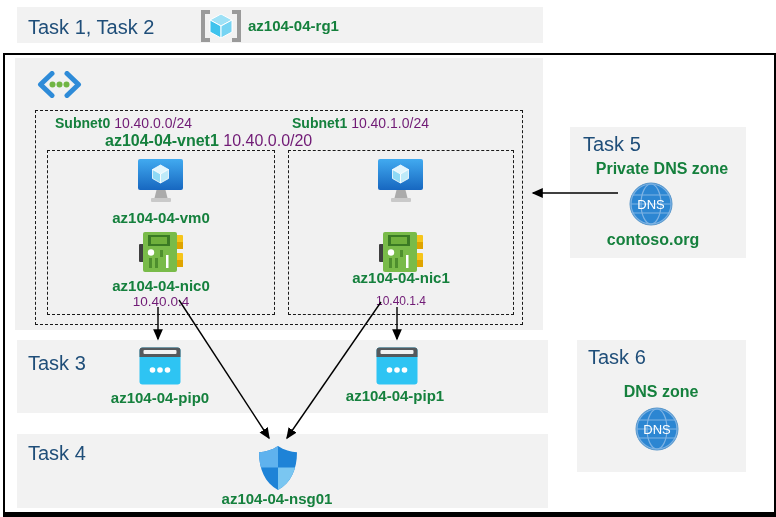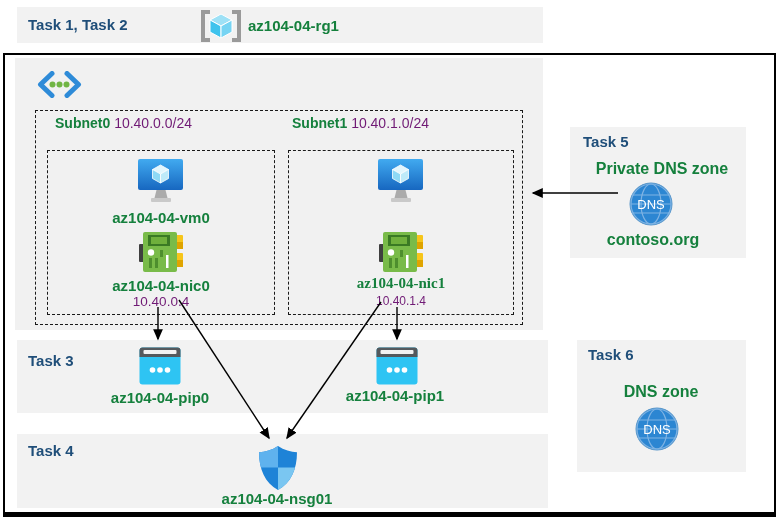--- a/index.html
+++ b/index.html
@@ -1,20 +1,20 @@
 <!DOCTYPE html>
 <html><head>
 <meta charset="utf-8">
 <style>
   html,body{margin:0;padding:0;background:#fff;}
   .page{position:relative;width:776px;height:517px;background:#fff;
         font-family:"Liberation Sans",sans-serif;overflow:hidden;}
   .abs{position:absolute;}
   .band{background:#F2F2F2;}
-  .task-label{color:#1F4E79;font-weight:700;font-size:15px;}
+  .task-label{color:#1F4E79;font-weight:400;font-size:20px;}
   .bold-name{color:#15803d;font-weight:700;font-size:15px;}
   .value-text{color:#701a75;font-weight:400;}
   .center-x{transform:translateX(-50%);white-space:nowrap;}
   .outer-frame{left:3px;top:53px;width:769px;height:457px;
                border:2px solid #000;border-bottom-width:5px;border-right-width:3px;background:#fff;}
   .vnet-box{left:15px;top:58px;width:528px;height:272px;background:#F1F1F1;}
   .vnet-header{left:90px;top:74px;font-size:16px;}
   .outer-dashed{left:35px;top:110px;width:486px;height:213px;border:1px dashed #1a1a1a;}
   .subnet-box{top:150px;height:163px;border:1px dashed #1a1a1a;position:absolute;}
   .subnet-label{font-size:14px;position:absolute;white-space:nowrap;}
@@ -43,20 +43,24 @@
   <div class="abs outer-frame"></div>
 
   <div class="abs vnet-box">
     <svg class="abs icon" style="left:21px;top:13px;" width="47" height="27" viewBox="0 0 47 27">
       <polyline points="16,2.5 4.5,13.5 16,24.5" fill="none" stroke="#2E8BD8" stroke-width="5" stroke-linecap="round" stroke-linejoin="round"></polyline>
       <polyline points="31,2.5 42.5,13.5 31,24.5" fill="none" stroke="#2E8BD8" stroke-width="5" stroke-linecap="round" stroke-linejoin="round"></polyline>
       <circle cx="16.5" cy="13.5" r="3" fill="#71B544"></circle>
       <circle cx="23.5" cy="13.5" r="3" fill="#71B544"></circle>
       <circle cx="30.5" cy="13.5" r="3" fill="#71B544"></circle>
     </svg>
+    <div class="abs vnet-header">
+      <span class="bold-name" style="font-size:16px;">az104-04-vnet1</span>
+      <span class="value-text" style="font-size:16px;">10.40.0.0/20</span>
+    </div>
 
     <div class="abs outer-dashed" style="left:20px;top:52px;"></div>
 
     <div class="subnet-label" style="left:40px;top:57px;">
       <span class="bold-name" style="font-size:14px;">Subnet0</span>
       <span class="value-text" style="font-size:14px;">10.40.0.0/24</span>
     </div>
     <div class="subnet-box" style="left:32px;top:92px;width:226px;">
       <svg class="abs icon center-x" style="left:50%;top:7px;" width="48" height="46" viewBox="0 0 48 46">
         <defs>
@@ -113,21 +117,21 @@
         <rect x="38" y="31" width="7" height="7" fill="#DFA400"></rect>
         <rect x="5" y="3" width="34" height="40" rx="2" fill="#79BB49"></rect>
         <rect x="10" y="6" width="22" height="11" fill="#3A7A24"></rect>
         <rect x="13" y="8" width="16" height="7" fill="#6FB03C"></rect>
         <circle cx="13" cy="23.5" r="3.2" fill="#fff"></circle>
         <rect x="11" y="29" width="3" height="10" fill="#4E8F2E"></rect>
         <rect x="17" y="29" width="3" height="10" fill="#4E8F2E"></rect>
         <rect x="22" y="21" width="3" height="7" fill="#4E8F2E"></rect>
         <rect x="28" y="26" width="2.5" height="13" fill="#fff"></rect>
       </svg>
-      <div class="abs bold-name center-x" style="left:50%;top:124px;font-family:Liberation Serif, serif;">az104-04-nic1</div>
+      <div class="abs bold-name center-x" style="left:50%;top:118px;">az104-04-nic1</div>
       <div class="abs value-text center-x" style="left:50%;top:143px;font-size:12px;">10.40.1.4</div>
     </div>
   </div>
 
   <div class="abs side-box" style="left:570px;top:127px;width:176px;height:131px;">
     <span class="abs task-label" style="left:13px;top:6px;">Task 5</span>
     <div class="abs bold-name center-x" style="left:92px;top:33px;font-size:16px;">Private DNS zone</div>
     <svg class="abs icon" style="left:58px;top:54px;" width="46" height="46" viewBox="0 0 46 46">
       <circle cx="23" cy="23" r="21" fill="#2C86D2" stroke="#5795C8" stroke-width="1"></circle>
       <ellipse cx="23" cy="23" rx="10" ry="20" fill="none" stroke="#7FB3E3" stroke-width="1.2"></ellipse>

